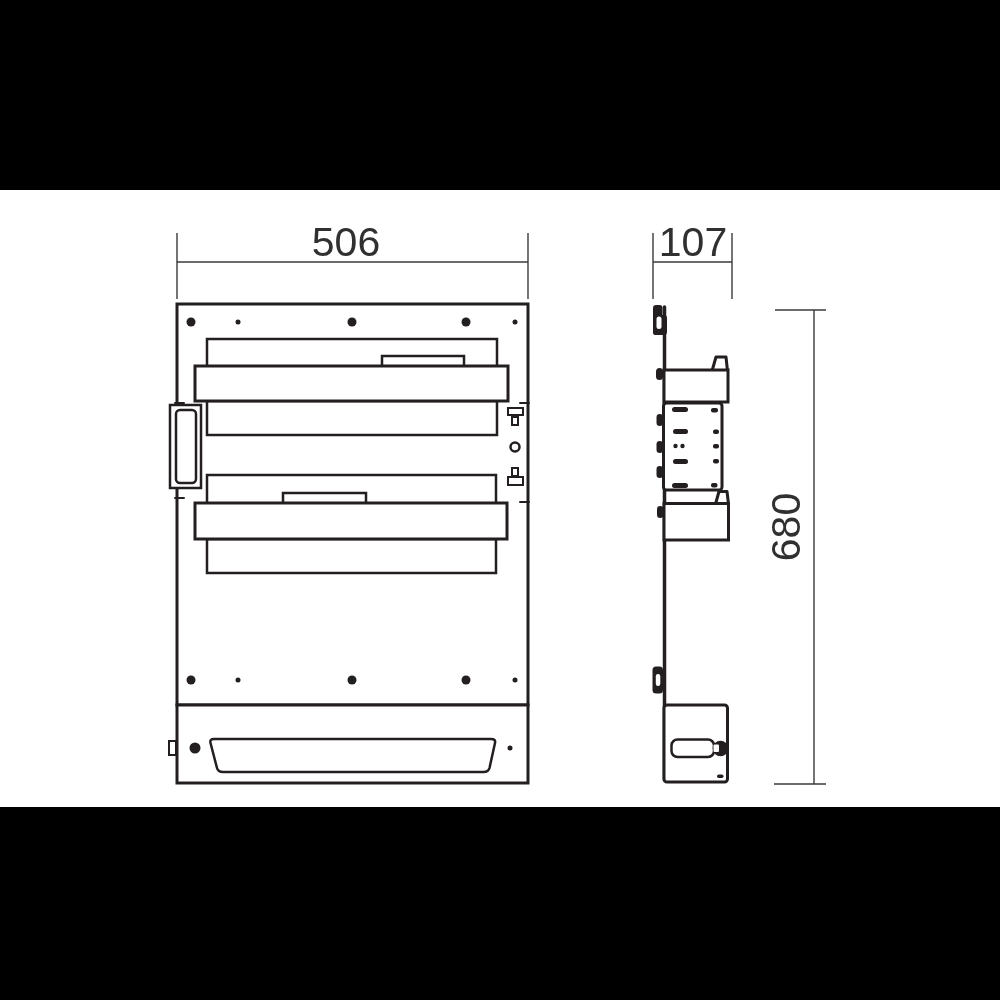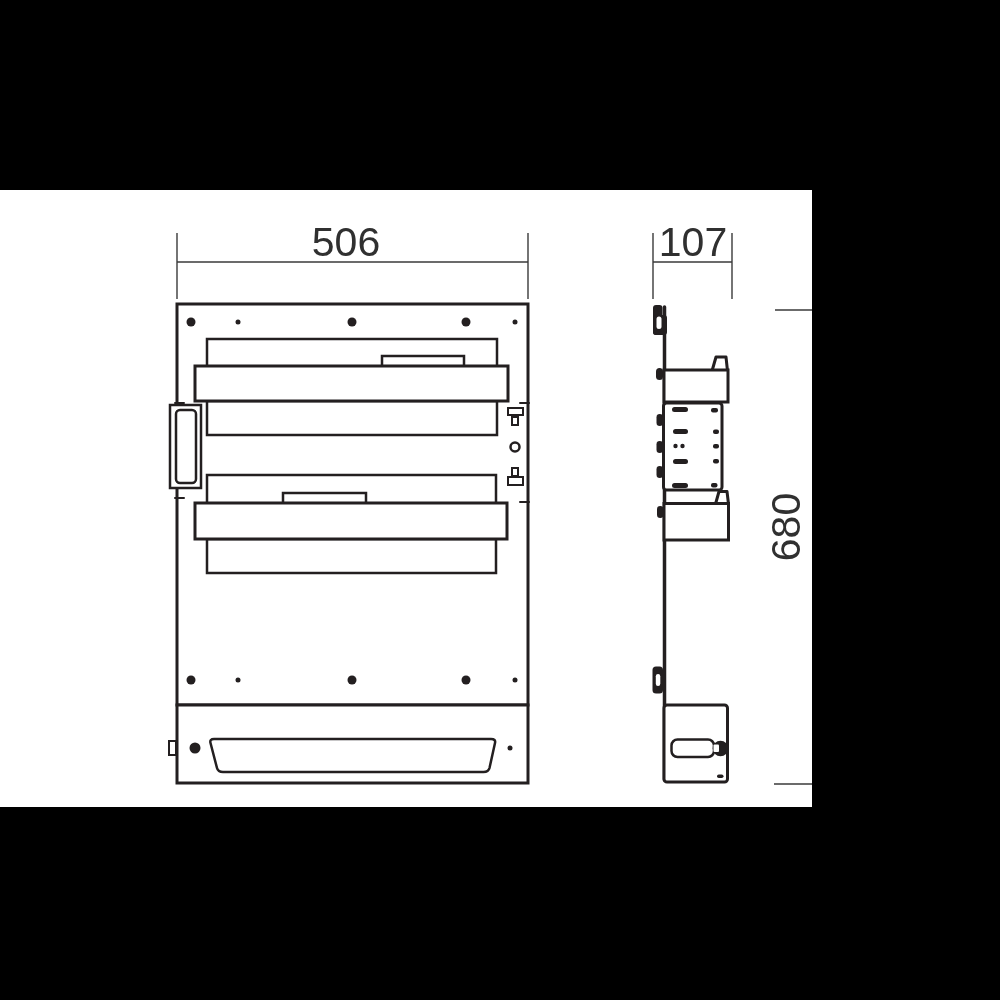--- a/index.html
+++ b/index.html
@@ -1,18 +1,18 @@
 <!DOCTYPE html>
 <html><head>
 <meta charset="utf-8">
 <style>
   html, body { margin: 0; padding: 0; background: #000; }
   .canvas {
     position: relative;
-    width: 812px;
+    width: 1000px;
     height: 1000px;
     background: #ffffff;
     overflow: hidden;
     font-family: "Liberation Sans", "DejaVu Sans", sans-serif;
   }
   .letterbox { position: absolute; left: 0; width: 1000px; background: #000; }
   .letterbox.top { top: 0; height: 190px; }
   .letterbox.bottom { top: 807px; height: 193px; }
   svg.drawing { position: absolute; left: 0; top: 0; }
   svg.drawing text {

